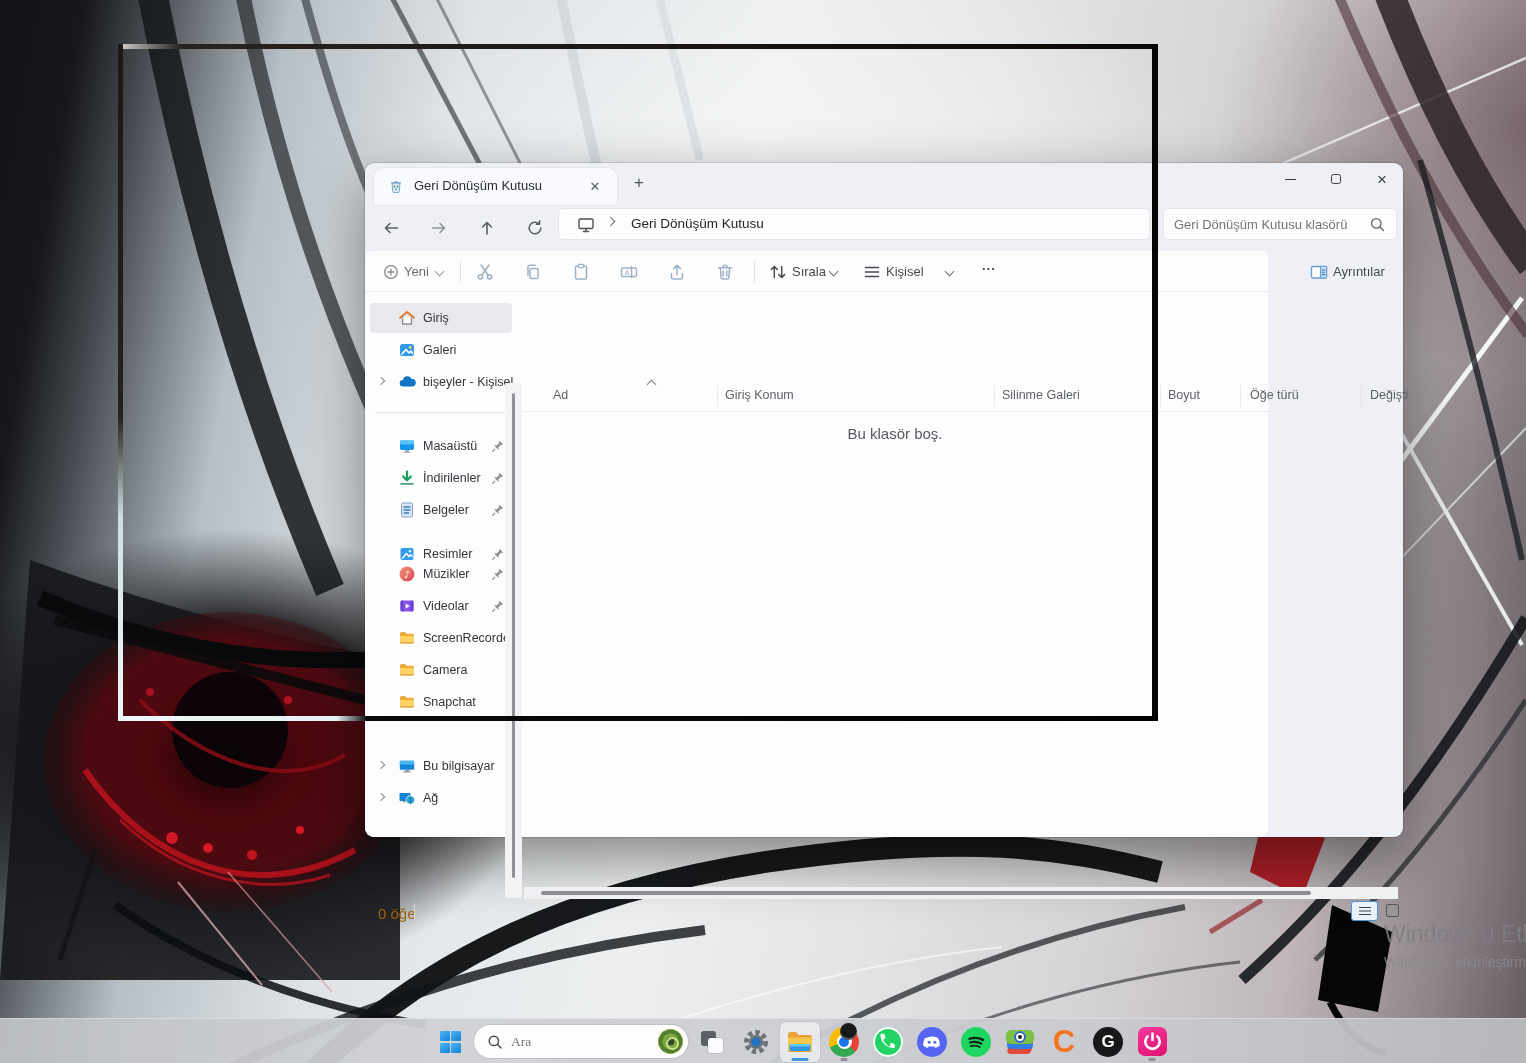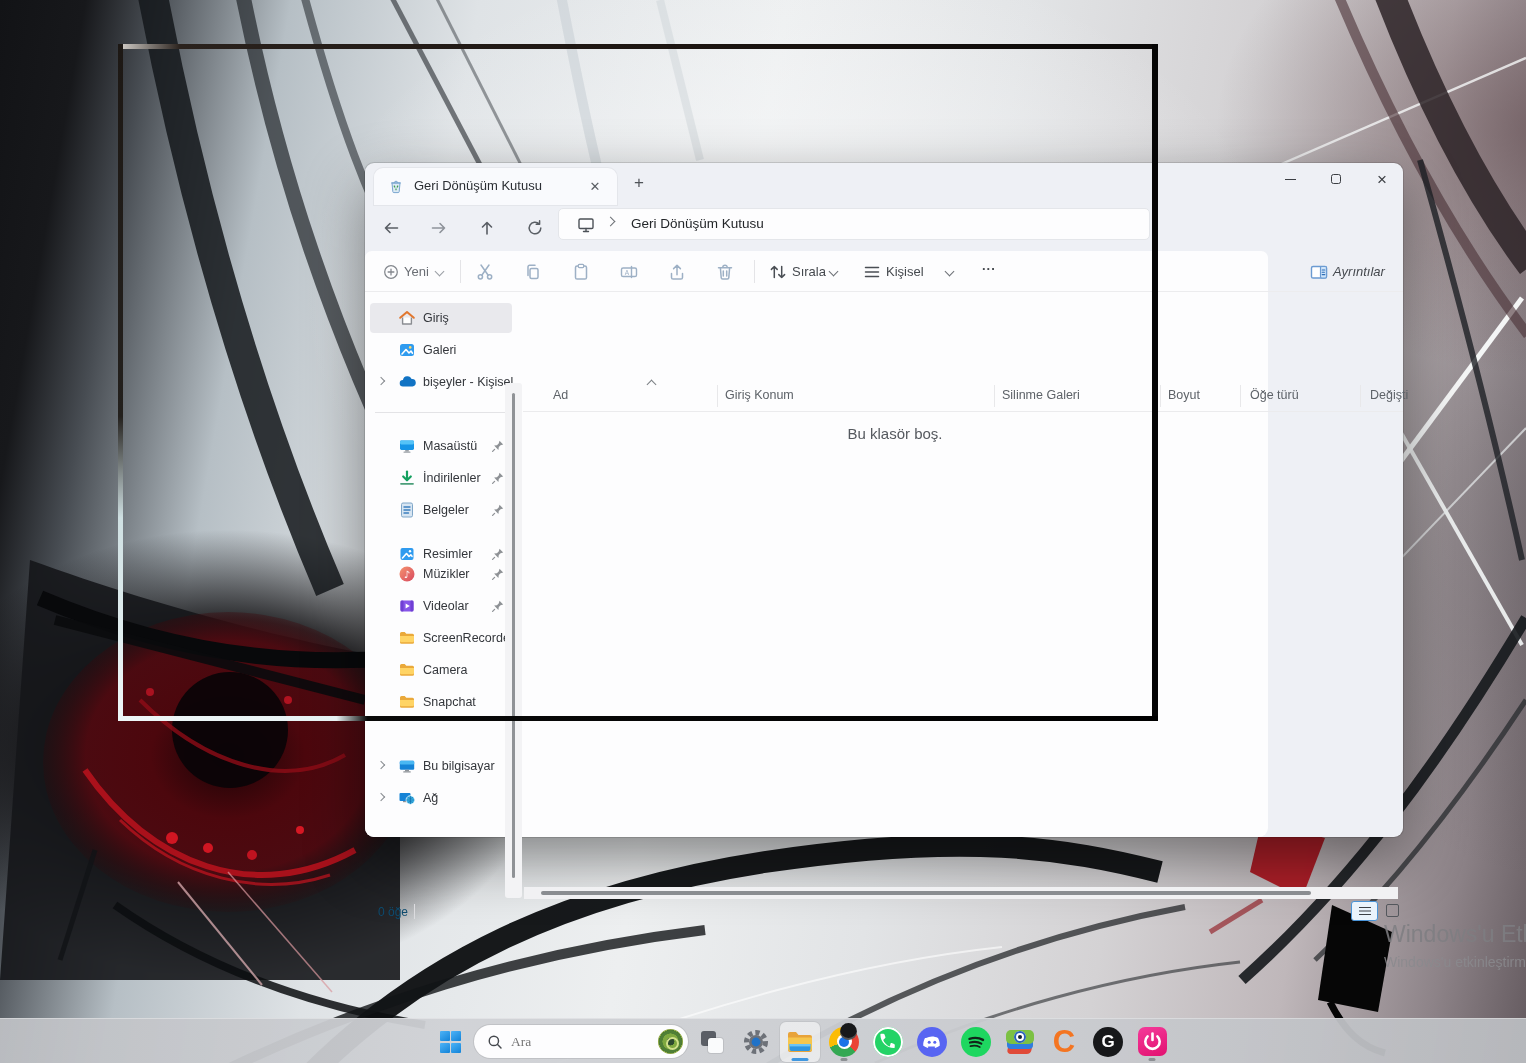--- a/index.html
+++ b/index.html
@@ -95,21 +95,21 @@
   .hdr-sep { position:absolute; top:134px; width:1px; height:22px; background:#e8e8ea; }
   .hdr-line { position:absolute; left:158px; top:160px; width:880px; height:1px; background:#ebebed; }
   .sort-chev { position:absolute; left:283px; top:130px; width:7px; height:7px; border-left:1.4px solid #7b7f84;
                border-top:1.4px solid #7b7f84; transform:rotate(45deg); }
   .empty-msg { position:absolute; left:430px; top:174px; width:200px; text-align:center;
                font-size:15px; color:#55595f; }
 
   
   .hscroll-track { left:159px; top:636px; width:874px; height:12px; background:#f1f1f3; }
   .hscroll-thumb { left:176px; top:640px; width:770px; height:4px; background:#8a8d91; border-radius:2px; }
-  .status-label { position:absolute; left:13px; top:654px; font-size:12px; color:#0c4a6e; }
+  .status-label { position:absolute; left:13px; top:654px; font-size:15px; color:#a16207; }
   .status-div { left:49px; top:653px; width:1px; height:15px; background:#dcdcdf; }
   .view-btn1 { left:986px; top:650px; width:27px; height:20px; border:1px solid #4a94d8; background:#eaf3fc; border-radius:3px; }
   .view-btn1 i { position:absolute; left:7px; top:4.5px; width:12px; height:1.6px; background:#3c4046; box-shadow:0 3.5px 0 #3c4046, 0 7px 0 #3c4046; }
   .view-btn2 { left:1017px; top:650px; width:22px; height:20px; border-radius:3px; }
   .view-btn2 i { position:absolute; left:4px; top:3px; width:13px; height:13px; border:1.6px solid #53575c; border-radius:2px; }
 
   
   .taskbar { position:absolute; left:0; top:1018px; width:1526px; height:45px; z-index:50;
     background:linear-gradient(90deg, rgba(190,192,196,.95), rgba(208,210,214,.95) 30%, rgba(201,203,207,.95) 70%, rgba(186,188,192,.95));
     border-top:1px solid rgba(255,255,255,.35); }
@@ -276,20 +276,27 @@
 
       <div class="addr">
         <svg class="addr-icon" width="20" height="20" viewBox="0 0 20 20">
           <rect x="3" y="4" width="14" height="9.5" rx="1.3" fill="none" stroke="#4c5157" stroke-width="1.4"></rect>
           <path d="M7.5 16.5 h5 M10 13.5 v3" stroke="#4c5157" stroke-width="1.4" stroke-linecap="round"></path>
           </svg>
         <span class="chev-s addr-chev" style="transform:rotate(-45deg);position:absolute;"></span>
         <span class="addr-path">Geri Dönüşüm Kutusu</span>
       </div>
 
+      <div class="searchbox">
+        <input type="text" readonly="" placeholder="Geri Dönüşüm Kutusu klasörü" style="">
+        <svg width="17" height="17" viewBox="0 0 20 20" style="position:absolute">
+          <circle cx="8.6" cy="8.6" r="5.6" fill="none" stroke="#5f646a" stroke-width="1.5"></circle>
+          <path d="M13 13 L17 17" stroke="#5f646a" stroke-width="1.5" stroke-linecap="round"></path>
+          </svg>
+      </div>
     </div>
 
     <div class="sheet">
 
       <div class="toolbar">
         <div style="left:13px;top:5px;width:70px;height:31px;border-radius:5px;">
           <svg width="18" height="18" viewBox="0 0 20 20" style="left:4px;top:7px">
             <circle cx="10" cy="10" r="7" fill="none" stroke="#83878d" stroke-width="1.4"></circle>
             <path d="M10 6.8 v6.4 M6.8 10 h6.4" stroke="#83878d" stroke-width="1.4" stroke-linecap="round"></path>
             </svg>
@@ -352,21 +359,21 @@
             <path d="M3.5 5.5 h13 M3.5 10 h13 M3.5 14.5 h13" stroke="#4a4e54" stroke-width="1.5" stroke-linecap="round"></path>
             </svg>
           <span class="tool-label" style="left:28px;top:8px">Kişisel</span>
           <span class="chev-s" style="position:absolute;left:88px;top:12px"></span>
         </div>
 
         <div style="left:610px;top:5px;width:32px;height:31px;border-radius:5px;">
           <span class="tool-label" style="left:7px;top:2px;font-weight:bold;letter-spacing:1px">...</span>
         </div>
 
-        <div style="left:942px;top:5px;width:90px;height:31px;border-radius:5px;font-style:italic;">
+        <div style="left:942px;top:5px;width:90px;height:31px;border-radius:5px;">
           <svg width="20" height="20" viewBox="0 0 20 20" style="left:2px;top:6px">
             <rect x="2.5" y="4.5" width="15" height="11.5" rx="1.6" fill="#fff" stroke="#6b9bd2" stroke-width="1.4"></rect>
             <rect x="11.5" y="4.5" width="6" height="11.5" rx="1.2" fill="#cfe4f9" stroke="#6b9bd2" stroke-width="1.2"></rect>
             <path d="M13.2 8 h2.6 M13.2 10.3 h2.2 M13.2 12.6 h2.6" stroke="#2f6fb8" stroke-width="1.1" stroke-linecap="round"></path>
             </svg>
           <span class="tool-label" style="left:26px;top:8px">Ayrıntılar</span>
         </div>
       </div>
 
       <div class="side-row sel" style="top:52px">

